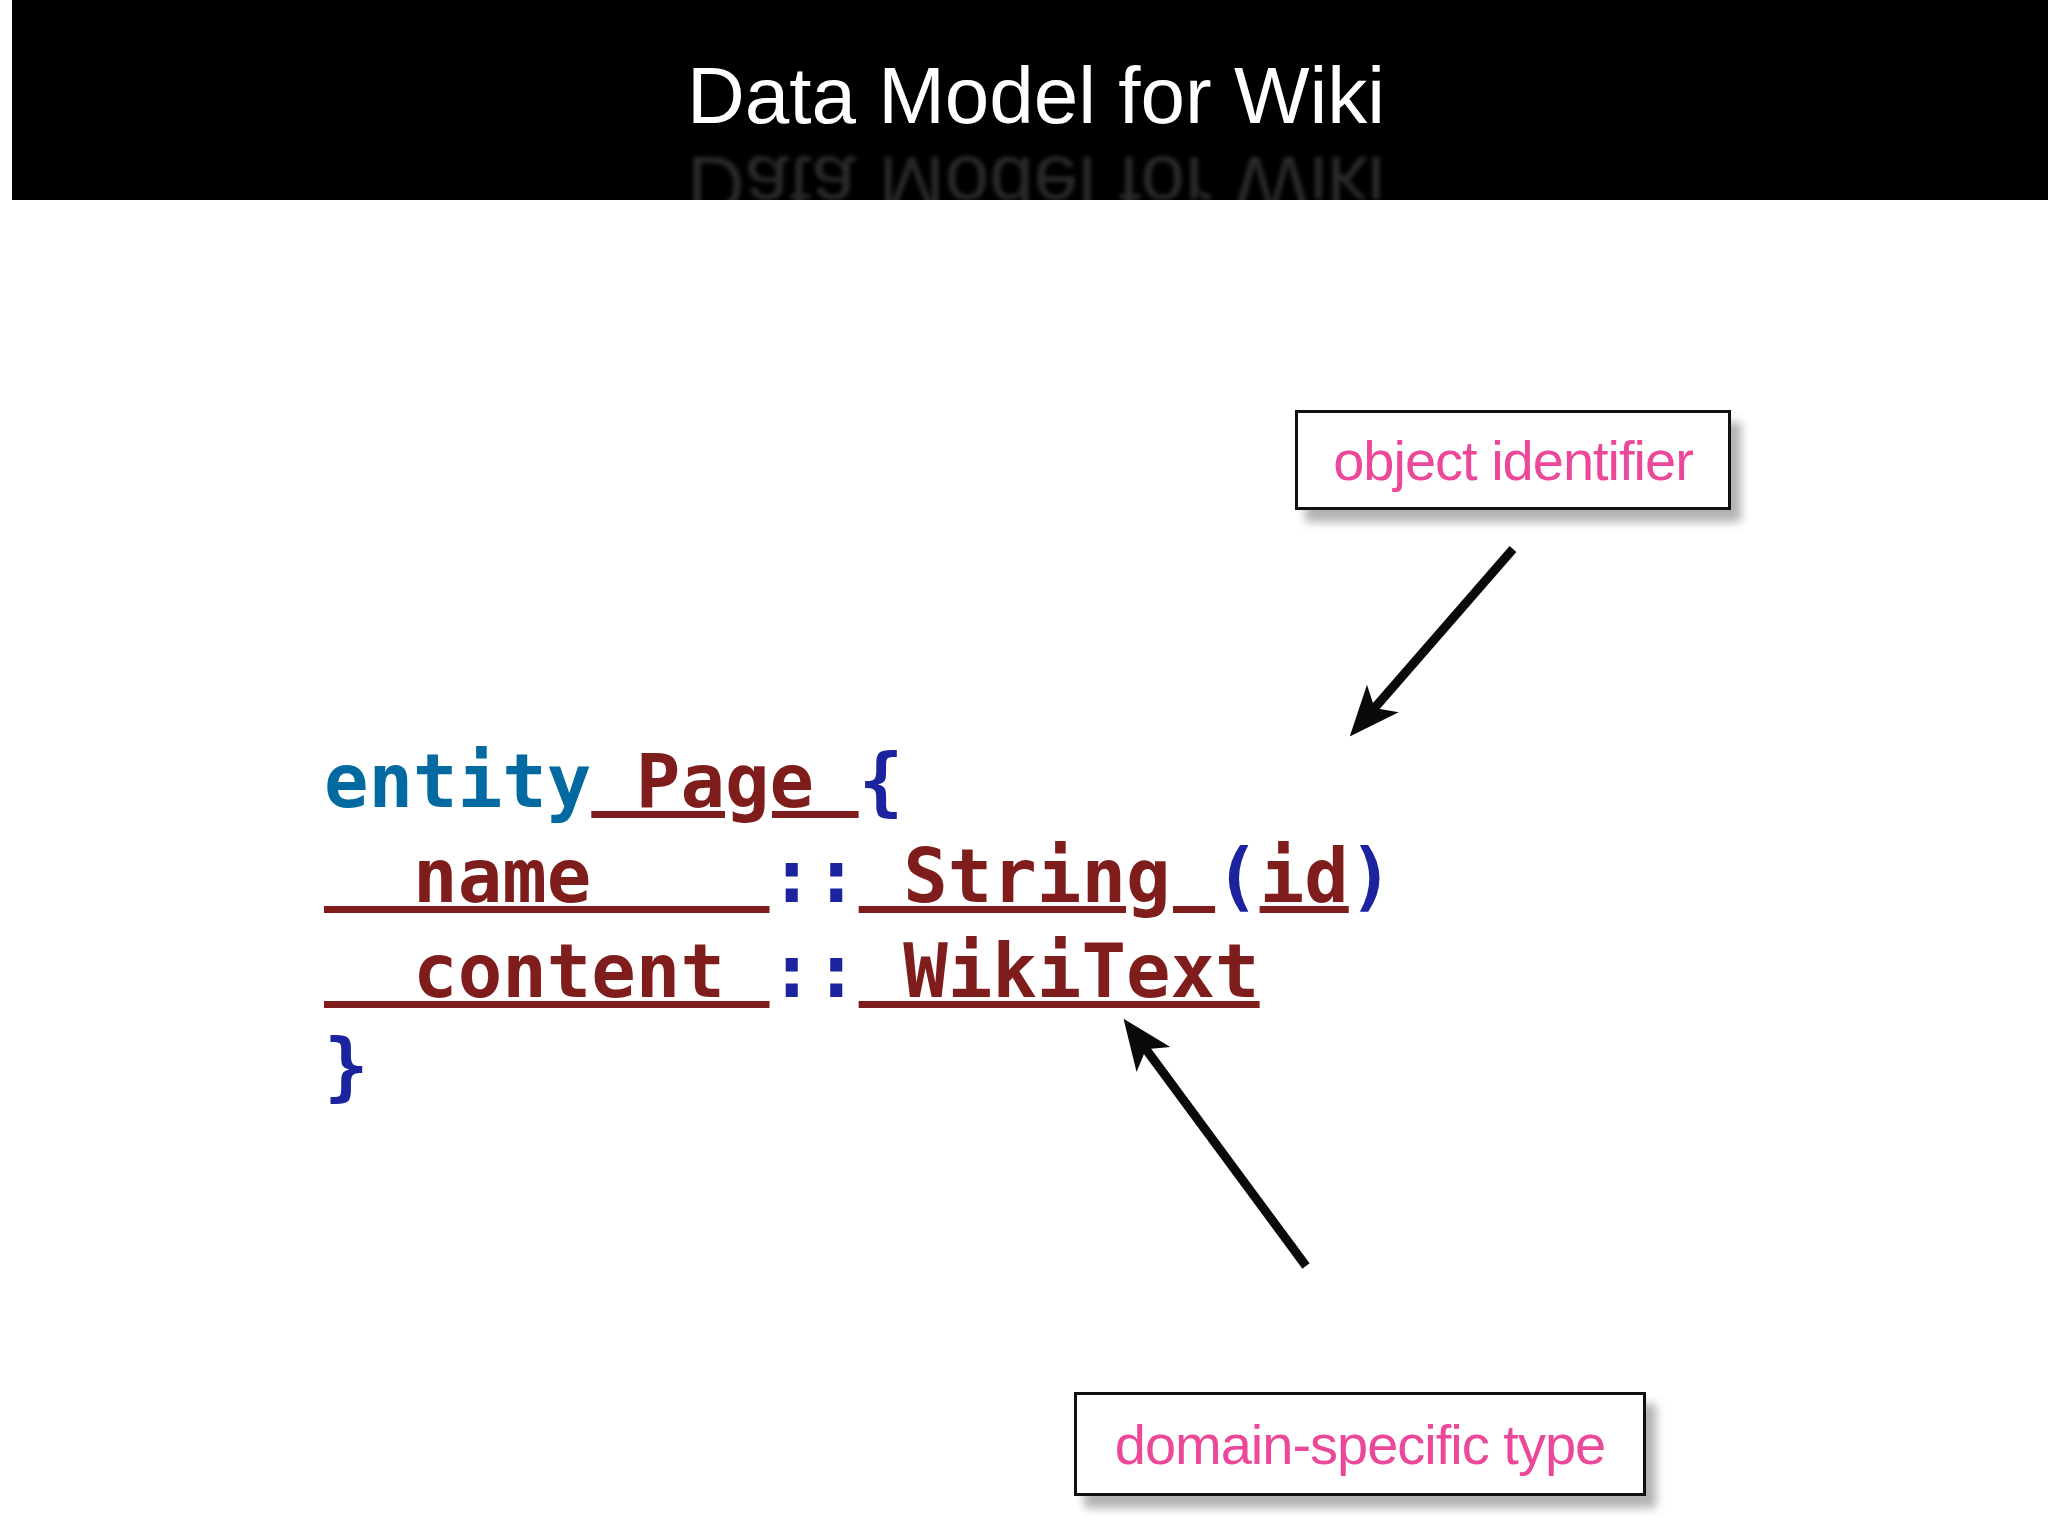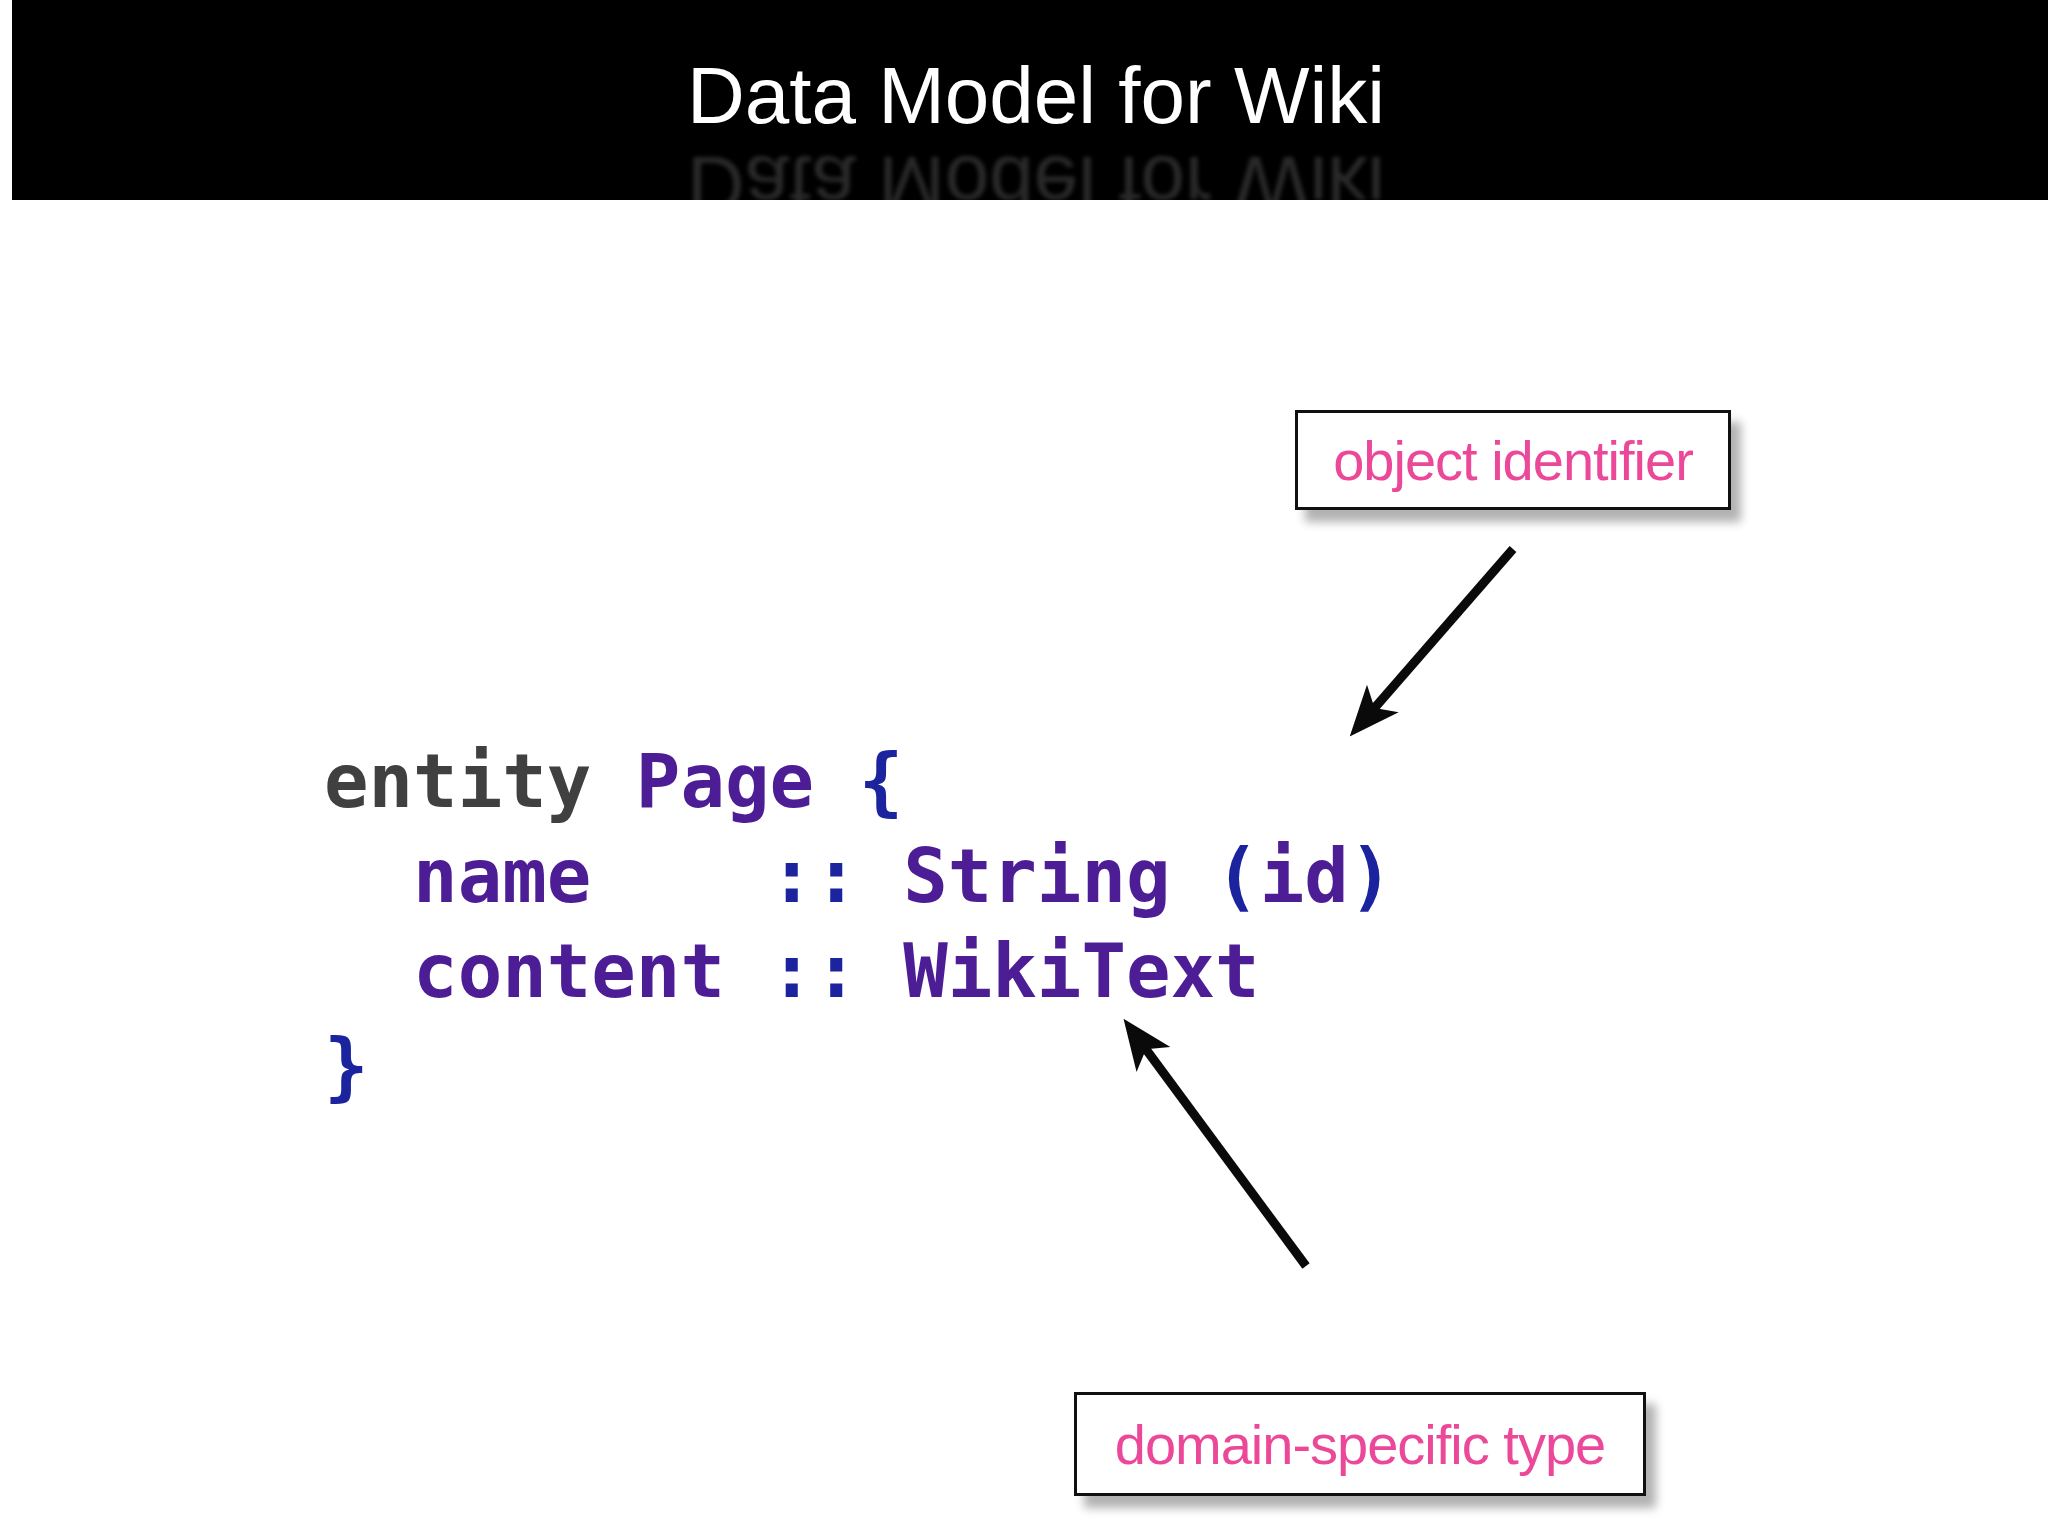--- a/index.html
+++ b/index.html
@@ -58,23 +58,23 @@
     left: 324px;
     top: 660px;
     font-family: "DejaVu Sans Mono", monospace;
     font-size: 74px;
     line-height: 95px;
     font-weight: 700;
     color: #161616;
     white-space: pre;
   }
   .code .line { display: block; }
-  .tok-keyword     { color: #404040; margin-top: 17px; }
+  .tok-keyword     { color: #0369a1; margin-top: 17px; }
   .tok-punctuation { color: #1B239E; }
-  .tok-plain       { color: #4c1d95; }
+  .tok-plain       { color: #7f1d1d; text-decoration: underline; }
 
   
   .callout {
     position: absolute;
     display: flex;
     align-items: center;
     justify-content: center;
     background: #ffffff;
     border: 3px solid #101010;
     box-shadow: 10px 12px 9px rgba(0, 0, 0, 0.30);

